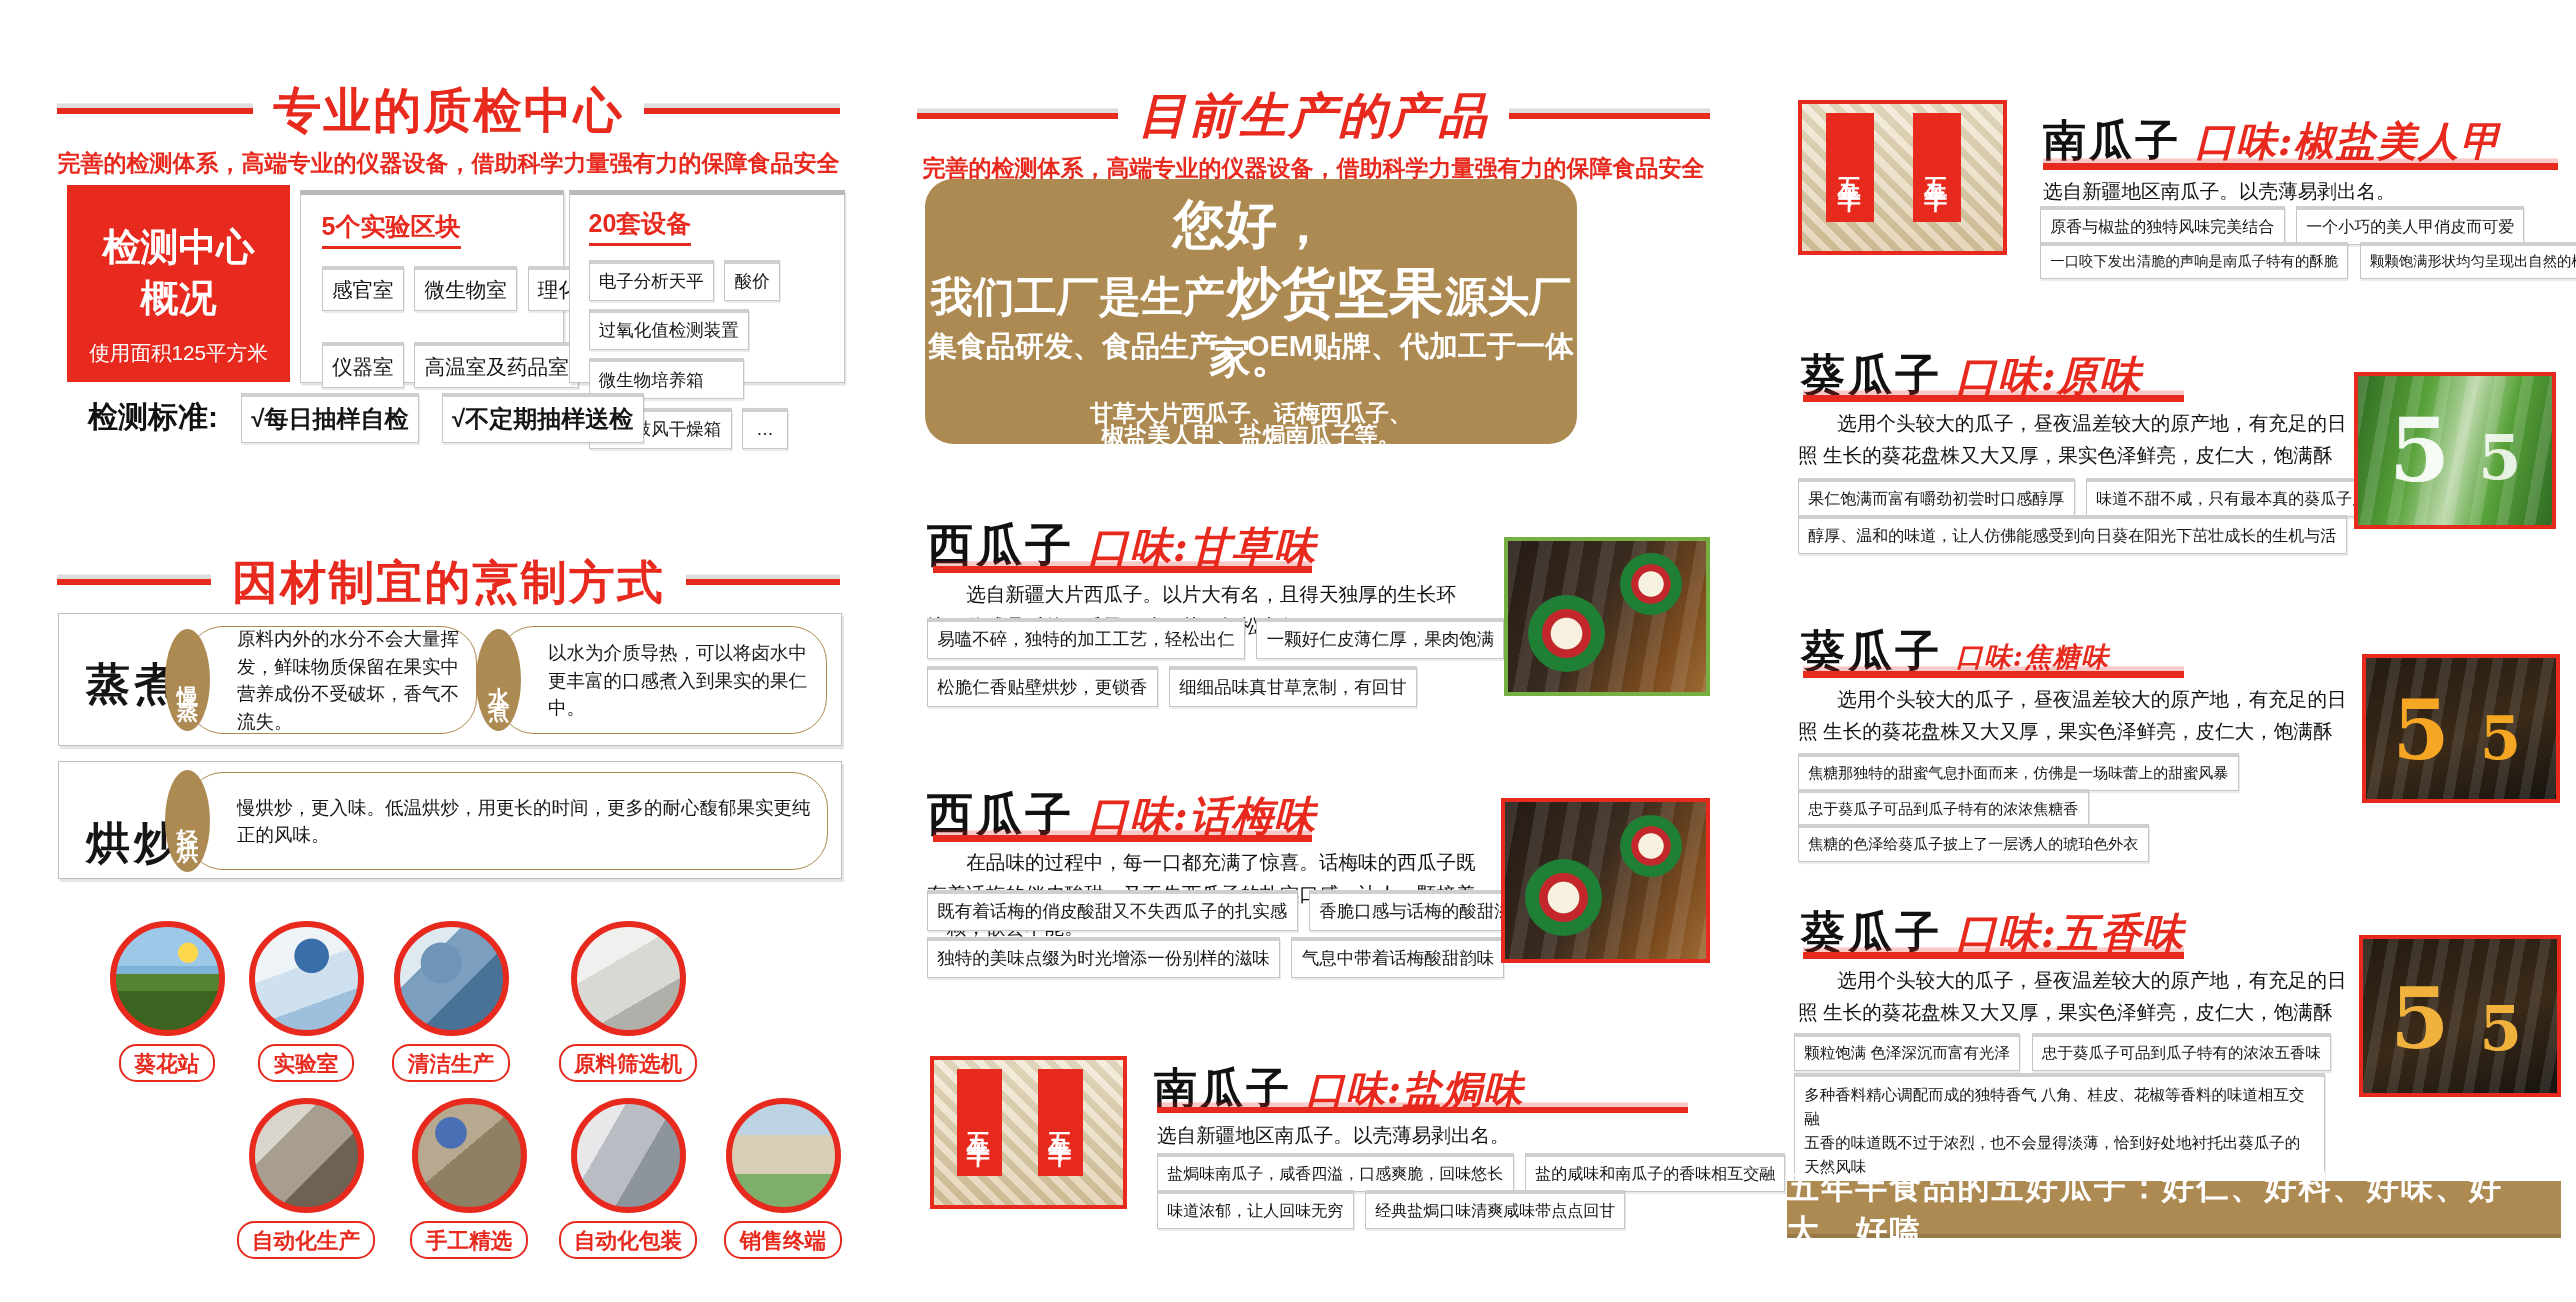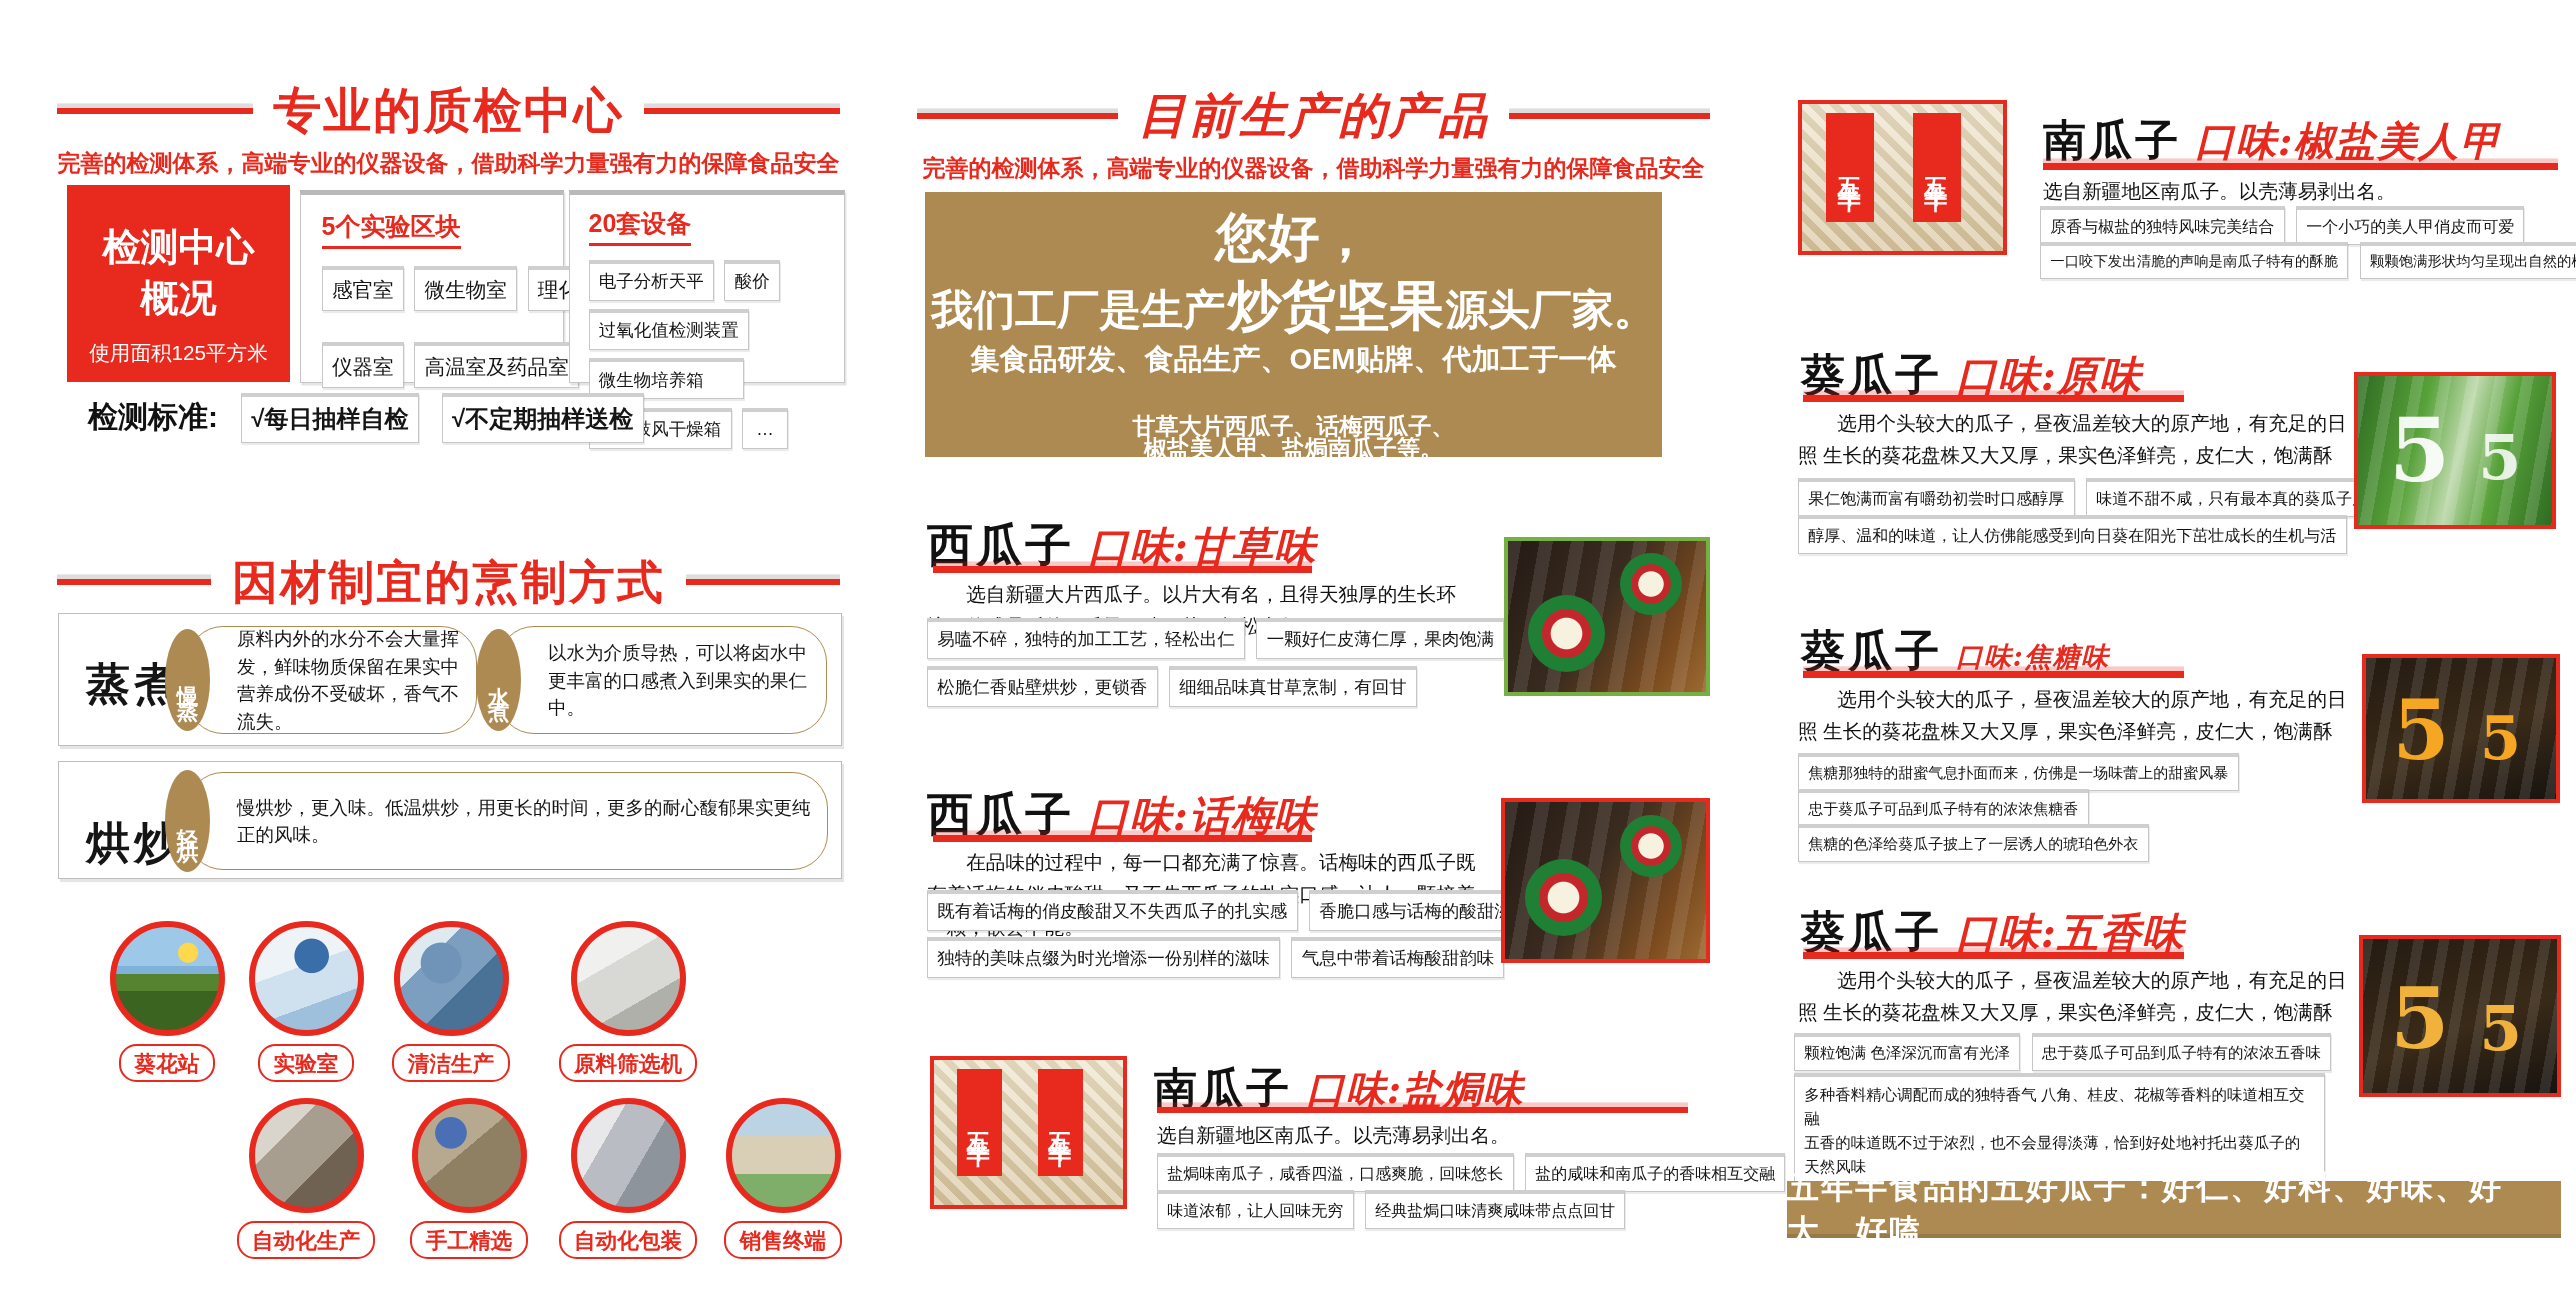--- a/index.html
+++ b/index.html
@@ -213,21 +213,21 @@
     <div class="pill">销售终端</div>
   </div>
 
   <div class="sec-header" style="left:917px;top:92px;width:793px;font-style:italic;">
     <span class="hline"></span>
     <span class="htitle">目前生产的产品</span>
     <span class="hline"></span>
   </div>
   <div class="subtitle" style="left:917px;top:155px;width:793px;">完善的检测体系，高端专业的仪器设备，借助科学力量强有力的保障食品安全</div>
 
-  <div class="brownbox" style="left:925px;top:192px;width:737px;height:265px;">
+  <div class="brownbox" style="left:925px;top:179px;width:652px;height:265px;border-radius:28px;">
     <div class="l1">您好，</div>
     <div class="l2">
       <span class="side">我们工厂是生产</span>
       <span class="mid">炒货坚果</span>
       <span class="side">源头厂家。</span>
     </div>
     <div class="l3">集食品研发、食品生产、OEM贴牌、代加工于一体</div>
     <div class="l5">甘草大片西瓜子、话梅西瓜子、</div>
     <div class="l6">椒盐美人甲、盐焗南瓜子等。</div>
   </div>

